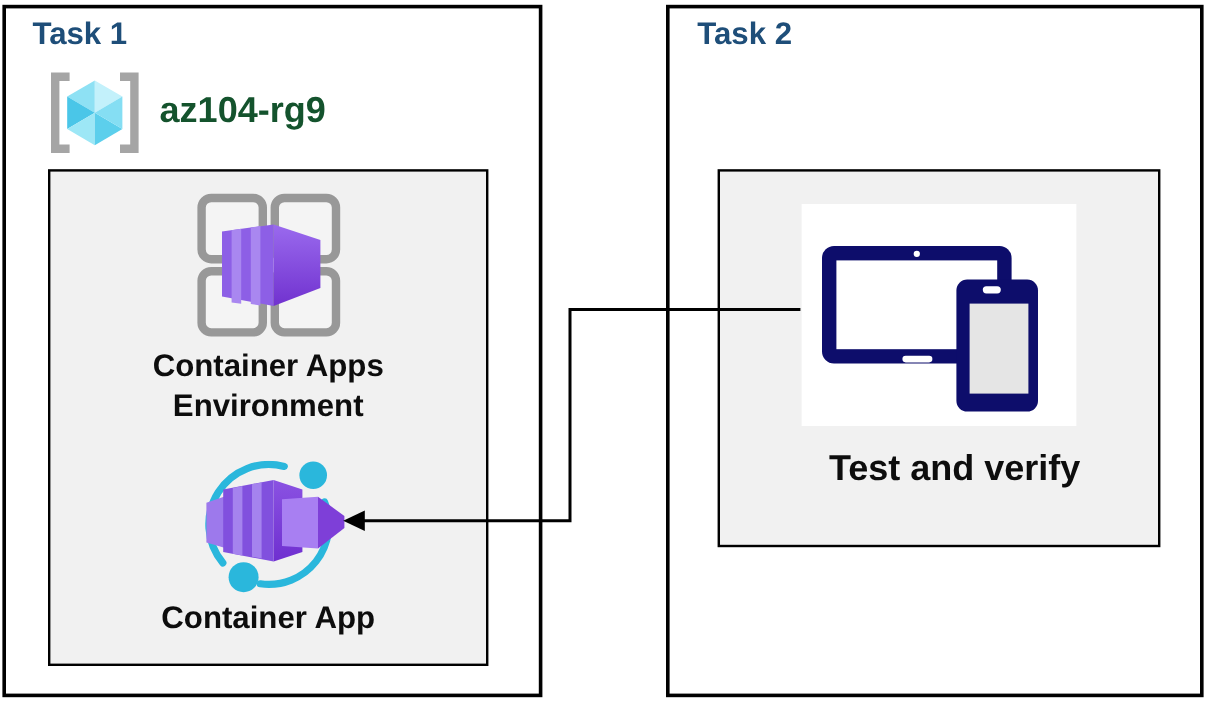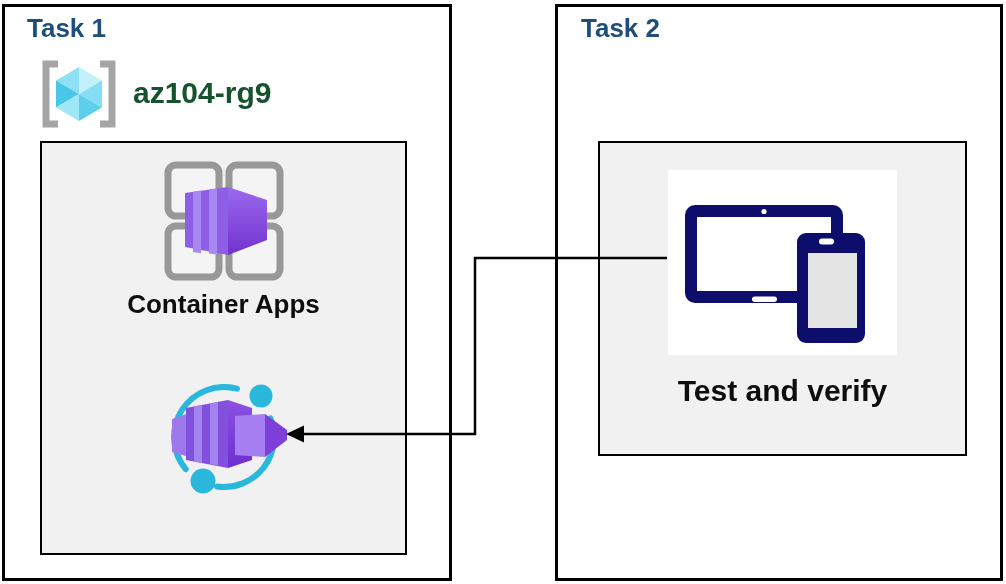--- a/index.html
+++ b/index.html
@@ -55,20 +55,21 @@
     <rect x="8" y="69" width="51" height="51" rx="8" fill="#f4f4f4" stroke="#989898" stroke-width="7"></rect>
     <rect x="69" y="69" width="51" height="51" rx="8" fill="#f4f4f4" stroke="#989898" stroke-width="7"></rect>
     <polygon points="25,36 68,30 68,98 25,90" fill="#8d5fe6"></polygon>
     <polygon points="33,34.8 41,33.6 41,96.2 33,95" fill="#a987f0"></polygon>
     <polygon points="49,32.6 57,31.4 57,97.6 49,96.4" fill="#a987f0"></polygon>
     <polygon points="68,30 107,43 107,83 68,98" fill="url(#envside)"></polygon>
   </svg>
 
   <div class="abs caption caption-26" style="left:40px;top:287px;width:367px;">
     <span style="display:block;">Container Apps</span>
+    <span style="display:block;">Environment</span>
   </div>
 
   <svg class="abs" style="left:168px;top:384px;" width="122" height="112" viewBox="0 0 122 112">
     <defs>
       <linearGradient id="appside" x1="0" y1="0" x2="0" y2="1">
         <stop offset="0" stop-color="#8a52e2"></stop>
           <stop offset="1" stop-color="#6f2fd0"></stop>
       </linearGradient>
     </defs>
     <path d="M68.9,4.7 A50,50 0 0 0 17.7,85.1" fill="none" stroke="#2ab7dc" stroke-width="6" stroke-linecap="round"></path>
@@ -77,35 +78,36 @@
     <polygon points="18,24 60,16 60,84 18,76" fill="#8150de"></polygon>
     <polygon points="26,22.6 34,21.1 34,78.9 26,77.4" fill="#a583ee"></polygon>
     <polygon points="42,19.6 50,18.1 50,81.4 42,79.9" fill="#a583ee"></polygon>
     <polygon points="60,16 84,24 84,76 60,84" fill="url(#appside)"></polygon>
     <polygon points="67,32 97,30 97,73 67,71" fill="#a87ff2"></polygon>
     <polygon points="97,30 119,46 119,56 97,73" fill="#7e3fd8"></polygon>
     <circle cx="93" cy="12" r="11.5" fill="#2ab7dc"></circle>
     <circle cx="35" cy="97" r="12.5" fill="#2ab7dc"></circle>
   </svg>
 
+  <div class="abs caption caption-26" style="left:40px;top:497px;width:367px;">Container App</div>
 
   <div class="abs inner-box" style="left:598px;top:141px;width:369px;height:315px;"></div>
 
   <div class="abs devices-panel" style="left:668px;top:170px;width:229px;height:185px;"></div>
 
   <svg class="abs" style="left:668px;top:170px;" width="229" height="185" viewBox="0 0 229 185">
     <rect x="17" y="35" width="158" height="98" rx="10" fill="#0d0d6b"></rect>
     <rect x="29" y="47" width="134" height="74" fill="#ffffff"></rect>
     <circle cx="96" cy="41.5" r="2.6" fill="#ffffff"></circle>
     <rect x="84" y="126.5" width="25" height="5.5" rx="2.75" fill="#ffffff"></rect>
     <rect x="129" y="63" width="68" height="110" rx="9" fill="#0d0d6b"></rect>
     <rect x="140" y="83" width="49" height="75" fill="#e5e5e5"></rect>
     <rect x="151" y="68.5" width="15" height="6" rx="3" fill="#ffffff"></rect>
   </svg>
 
-  <div class="abs caption caption-30" style="left:598px;top:374px;width:369px;">Test and verify</div>
+  <div class="abs caption caption-30" style="left:598px;top:374px;width:369px;padding-left:13px;">Test and verify</div>
 
   <svg class="abs overlay" style="left:0;top:0;" width="1006" height="584" viewBox="0 0 1006 584">
     <polyline points="667,258 475,258 475,434 303,434" fill="none" stroke="#000000" stroke-width="2.5"></polyline>
     <polygon points="286,434 304,425.5 304,442.5" fill="#000000"></polygon>
   </svg>
 
 </div>
 
 </body></html>

